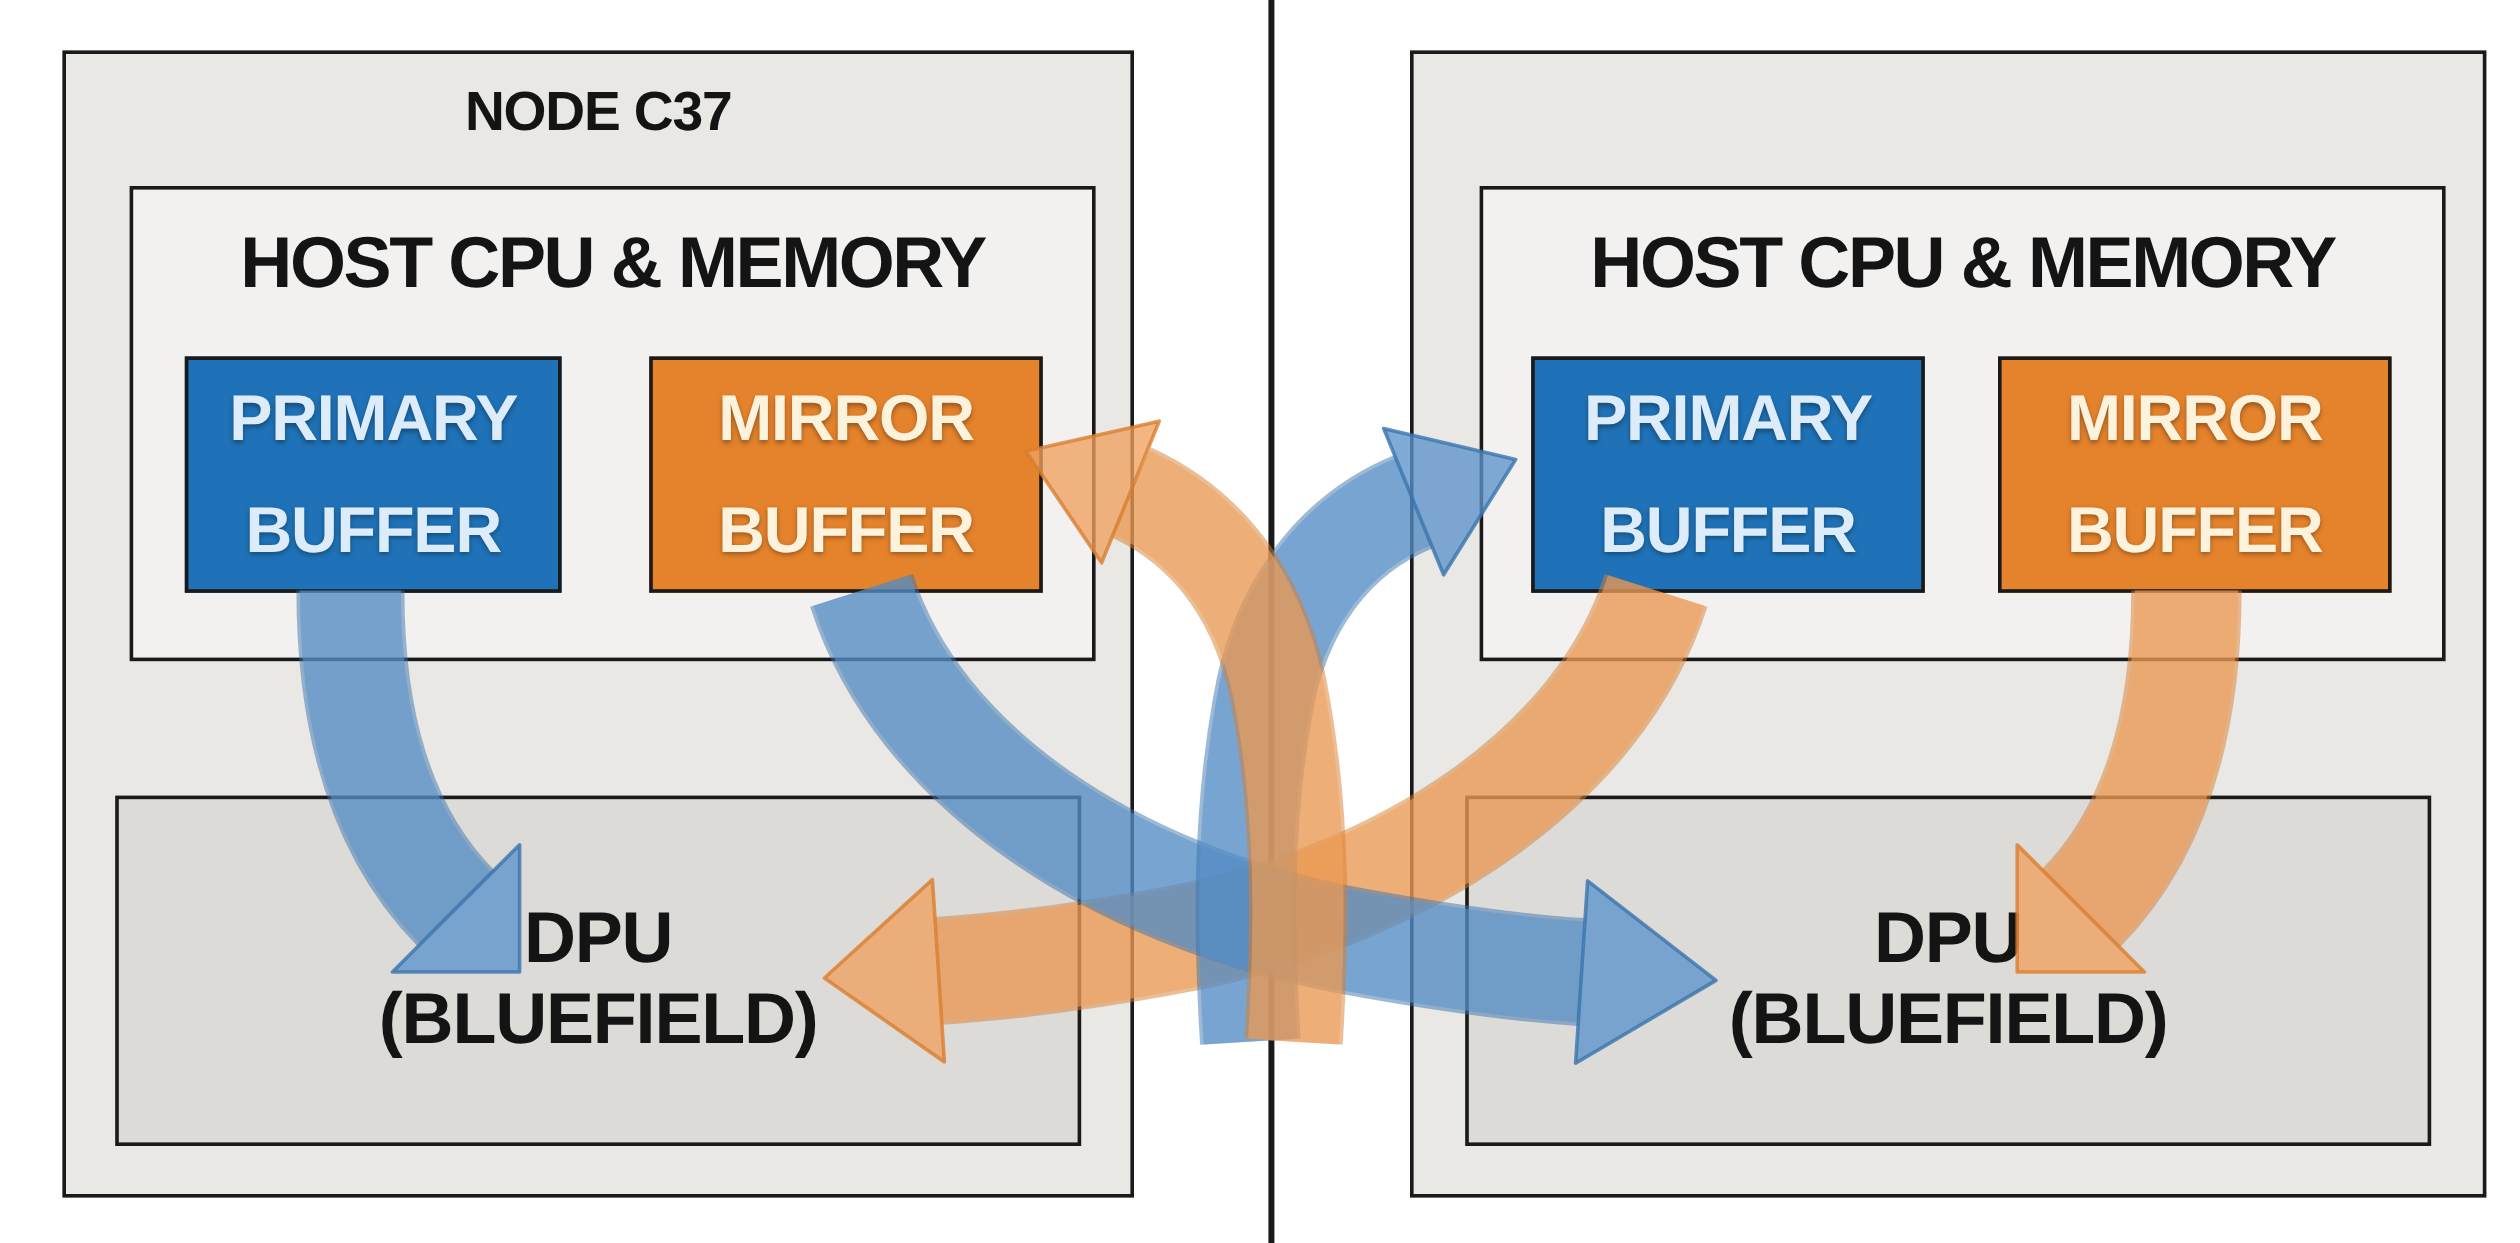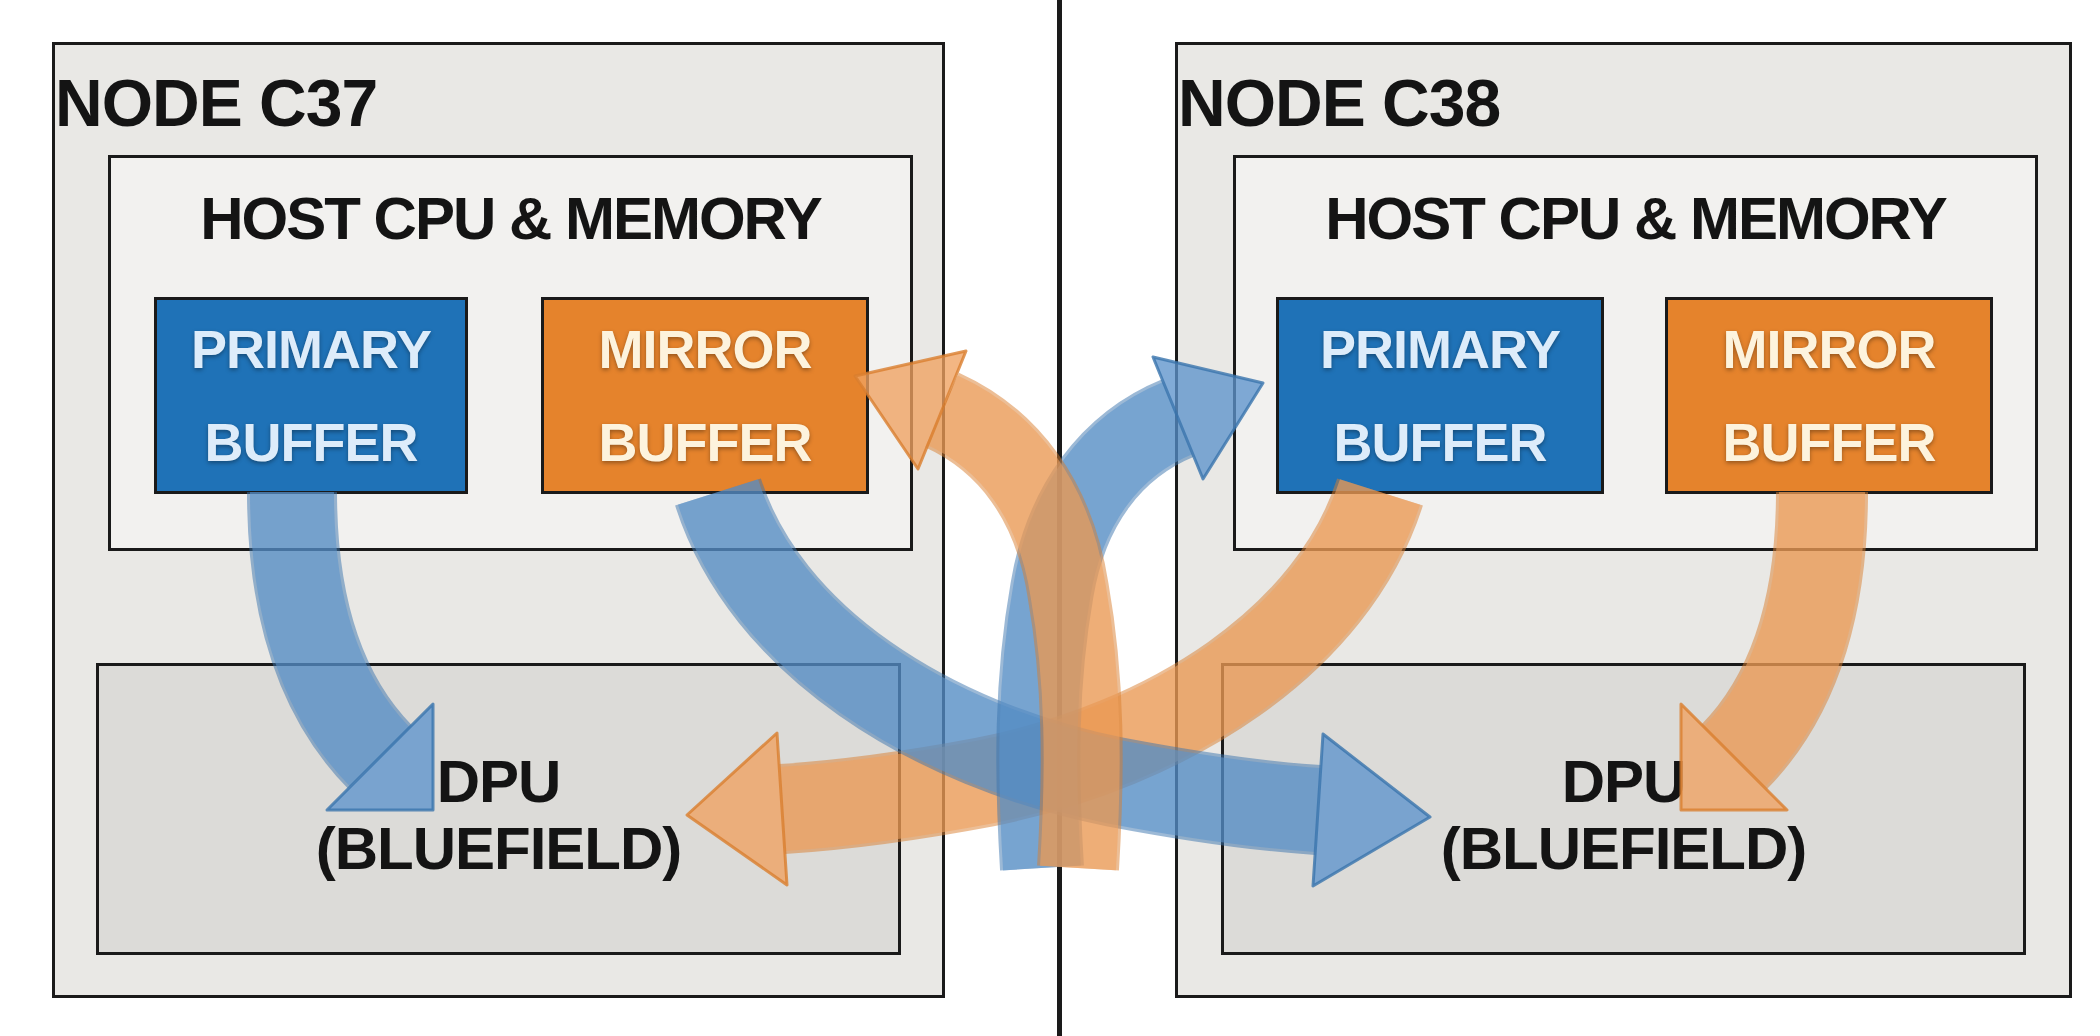--- a/index.html
+++ b/index.html
@@ -10,22 +10,22 @@
   }
   .node{
     position:absolute;top:42px;height:956px;
     background:var(--node-fill);
     border:3px solid var(--box-border);
     box-sizing:border-box;
   }
   .node-c37{left:52px;width:893px;}
   .node-c38{left:1175px;width:897px;}
   .node-title{
-    position:absolute;top:20px;left:0;width:100%;text-align:left;
-    font-size:66px;font-weight:700;letter-spacing:-1px;
+    position:absolute;top:20px;left:0;width:100%;text-align:center;
+    font-size:46px;font-weight:700;letter-spacing:-1px;
     color:var(--label-text);white-space:nowrap;
   }
   .host-box{
     position:absolute;top:110px;width:805px;height:396px;
     background:var(--host-fill);
     border:3px solid var(--box-border);
     box-sizing:border-box;
     margin-left:12px;
   }
   .node-c37 .host-box{left:41px;}
@@ -91,21 +91,20 @@
     </div>
     <div class="dpu-box">
       <span>DPU</span>
       <span>(BLUEFIELD)</span>
     </div>
   </div>
 
   <div class="divider"></div>
 
   <div class="node node-c38">
-    <div class="node-title">NODE C38</div>
     <div class="host-box">
       <div class="host-label">HOST CPU &amp; MEMORY</div>
       <div class="buffer-box primary-box">
         <span>PRIMARY</span>
         <span>BUFFER</span>
       </div>
       <div class="buffer-box mirror-box">
         <span>MIRROR</span>
         <span>BUFFER</span>
       </div>

